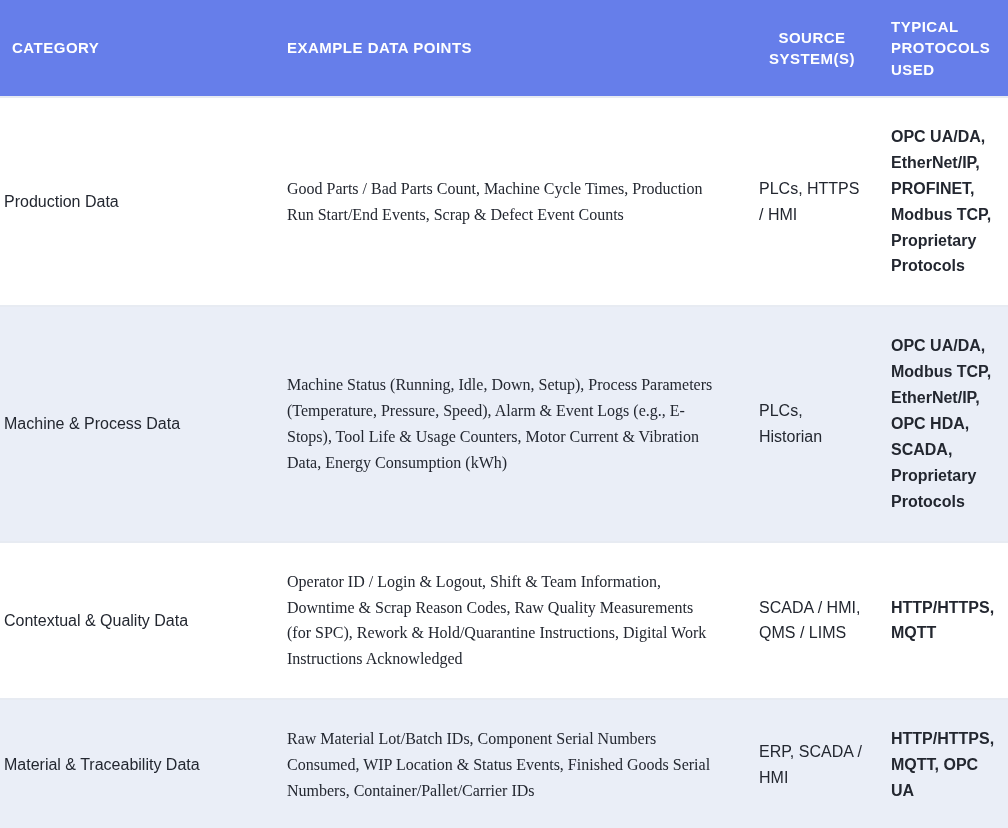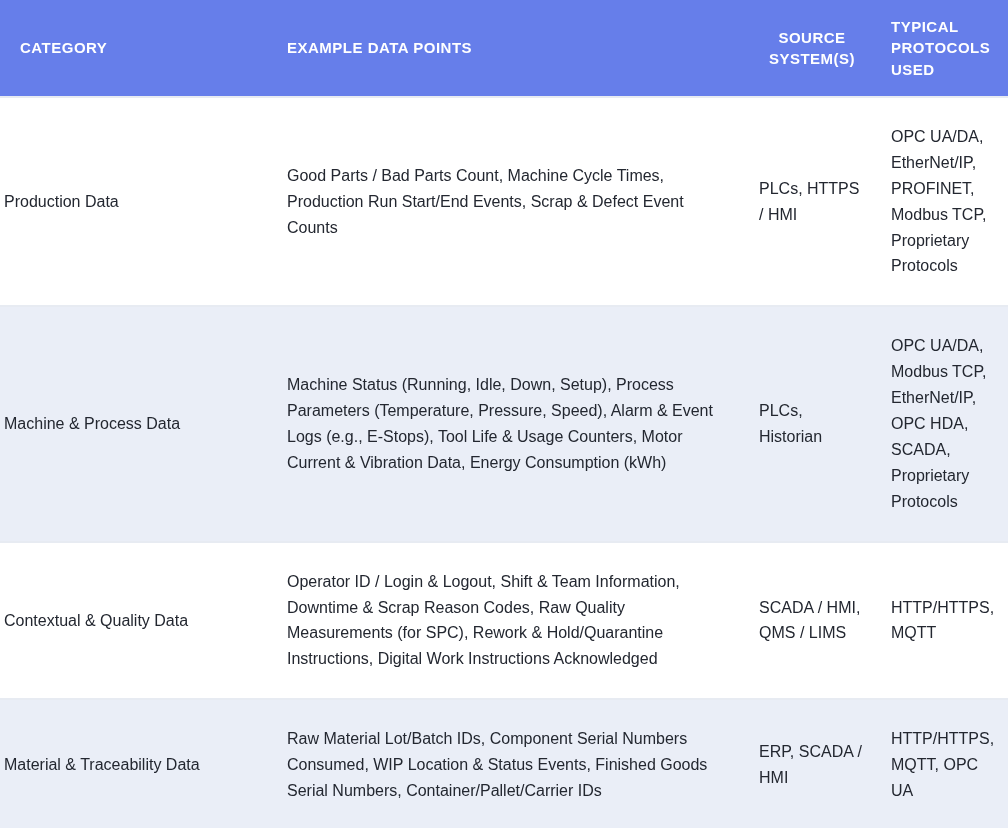--- a/index.html
+++ b/index.html
@@ -40,21 +40,21 @@
     font-weight: bold;
     text-transform: uppercase;
     letter-spacing: 0.5px;
     line-height: 1.42;
     text-align: left;
     vertical-align: middle;
     padding: 16px 12px 16px 12px;
     box-sizing: border-box;
     border: none;
   }
-  thead th.col-category   { width: 271px; padding-left: 20px; }
+  thead th.col-category   { width: 271px; padding-left: 12px; }
   thead th.col-examples   { width: 474px; padding-left: 16px; }
   thead th.col-source     { width: 132px; padding-left: 14px; text-align: center; }
   thead th.col-protocols  { width: 131px; padding-left: 14px; }
 
   
   tbody tr.row-odd  { background: #ffffff; }
   tbody tr.row-even { background: #eaeef7; }
 
   tbody td {
     color: #232730;
@@ -64,24 +64,24 @@
     vertical-align: middle;
     text-align: left;
     box-sizing: border-box;
     border-top: 2px solid #e7ebf2;
     padding: 26px 12px 26px 12px;
   }
 
   tbody td.cell-category  { width: 271px; padding-left: 4px;  padding-right: 14px; }
   tbody td.cell-examples  { width: 474px; padding-left: 16px;  padding-right: 28px; }
   tbody td.cell-source    { width: 132px; padding-left: 14px;  padding-right: 12px; }
-  tbody td.cell-protocols { width: 131px; padding-left: 14px;  padding-right: 10px; }
+  tbody td.cell-protocols { width: 131px; padding-left: 14px;  padding-right: 10px; font-weight: bold; }
 
   
-  tbody td.cell-examples { line-height: 1.62; }
+  tbody td.cell-examples { line-height: 1.62; font-family: Liberation Serif, serif; }
 </style>
 <style>
     thead tr { background: #667eea; }
     thead th { color: #ffffff; }
     tbody tr.row-odd  { background: #ffffff; }
     tbody tr.row-even { background: #eaeef7; }
     tbody td { color: #232730; border-top-color: #e7ebf2; }
   </style></head>
 <body>
 

